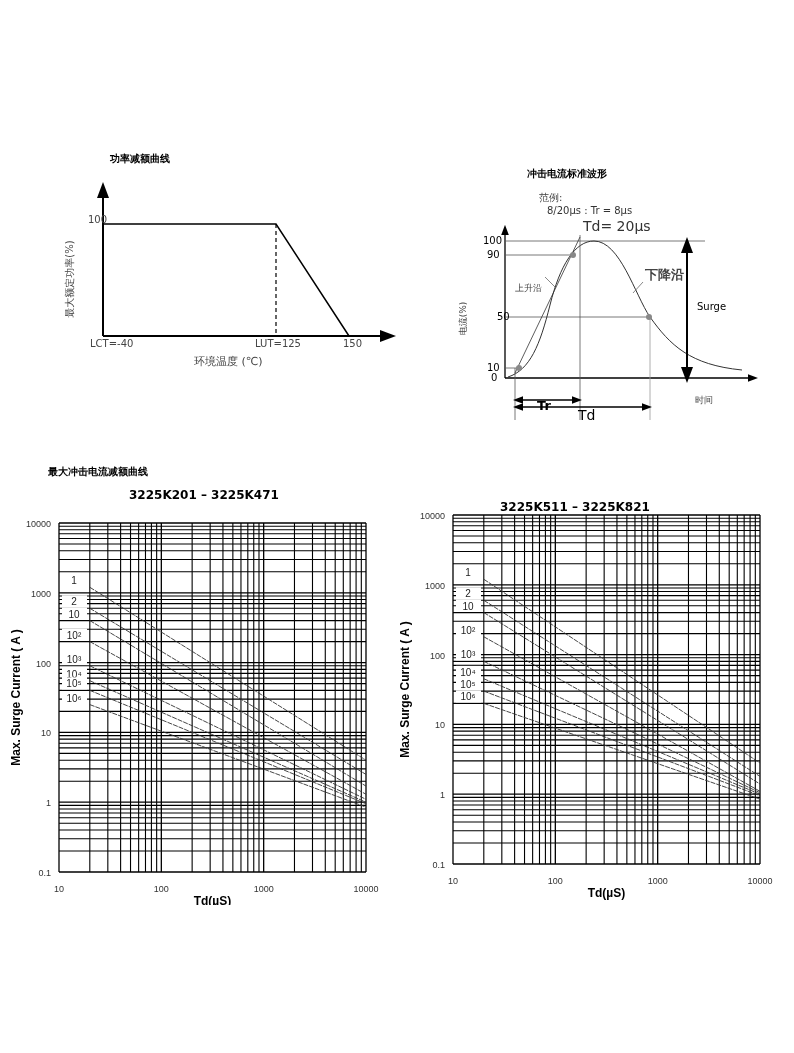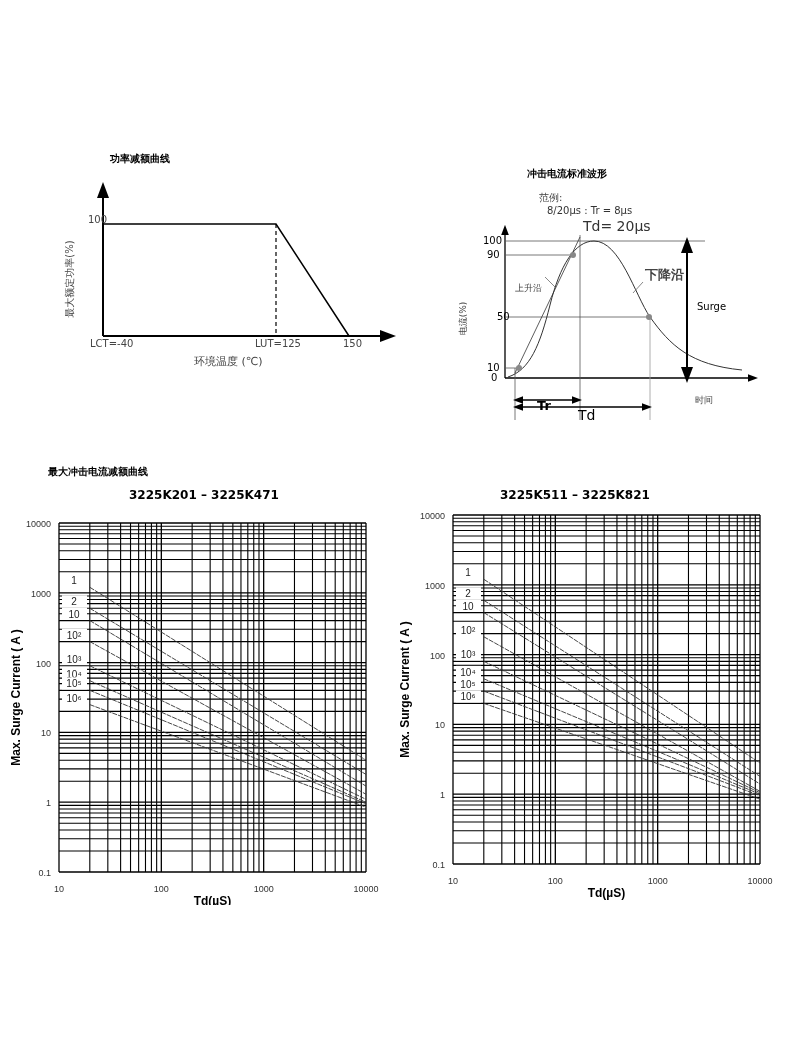--- a/index.html
+++ b/index.html
@@ -88,21 +88,21 @@
 </div>
 <div class="abs" style="left:515px; top:282px; font-size:9px; color:#444;">上升沿</div>
 <div class="abs" style="left:645px; top:266px; font-size:13px; color:#444;font-weight:bold;">下降沿</div>
 <div class="abs" style="left:697px; top:301px; font-size:10px;">Surge</div>
 <div class="abs" style="left:537px; top:379px; font-size:13px; font-weight:bold;margin-top:19px;">Tr</div>
 <div class="abs" style="left:578px; top:407px; font-size:14px;">Td</div>
 <div class="abs" style="left:695px; top:394px; font-size:9px; color:#444;">时间</div>
 
 <div class="abs title-cn" style="left:48px; top:465px;">最大冲击电流减额曲线</div>
 <div class="abs subtitle" style="left:129px; top:488px;">3225K201 – 3225K471</div>
-<div class="abs subtitle" style="left:500px; top:488px;">3225K511 – 3225K821</div>
+<div class="abs subtitle" style="left:500px; top:500px;">3225K511 – 3225K821</div>
 
 <svg id="chartL" class="abs" style="left:0; top:505px;" width="395" height="400">
     <g>
       <line x1="59" y1="18" x2="59" y2="367" stroke="#000" stroke-width="1.3"></line>
       <line x1="89.80540288961409" y1="18" x2="89.80540288961409" y2="367" stroke="#000" stroke-width="1.1"></line>
       <line x1="107.82540839964545" y1="18" x2="107.82540839964545" y2="367" stroke="#000" stroke-width="1.1"></line>
       <line x1="120.61080577922817" y1="18" x2="120.61080577922817" y2="367" stroke="#000" stroke-width="1.1"></line>
       <line x1="130.52793044371924" y1="18" x2="130.52793044371924" y2="367" stroke="#000" stroke-width="1.1"></line>
       <line x1="138.63081128925955" y1="18" x2="138.63081128925955" y2="367" stroke="#000" stroke-width="1.1"></line>
       <line x1="145.48169942812564" y1="18" x2="145.48169942812564" y2="367" stroke="#000" stroke-width="1.1"></line>

